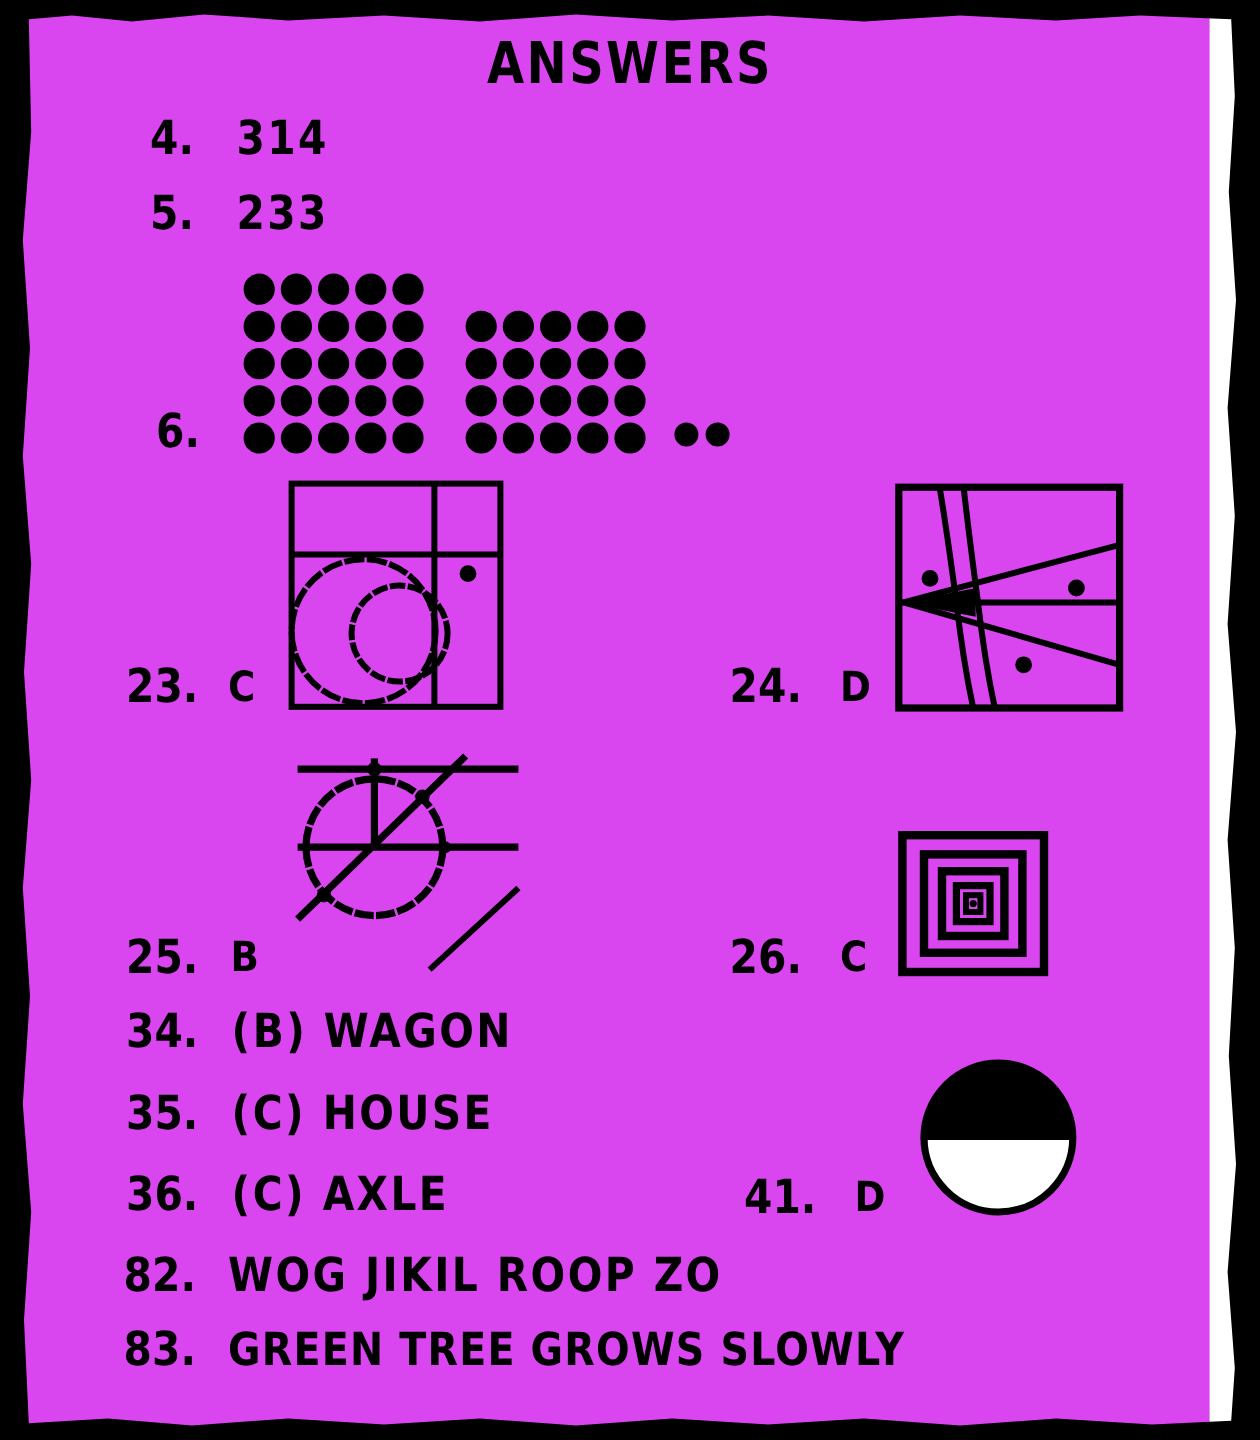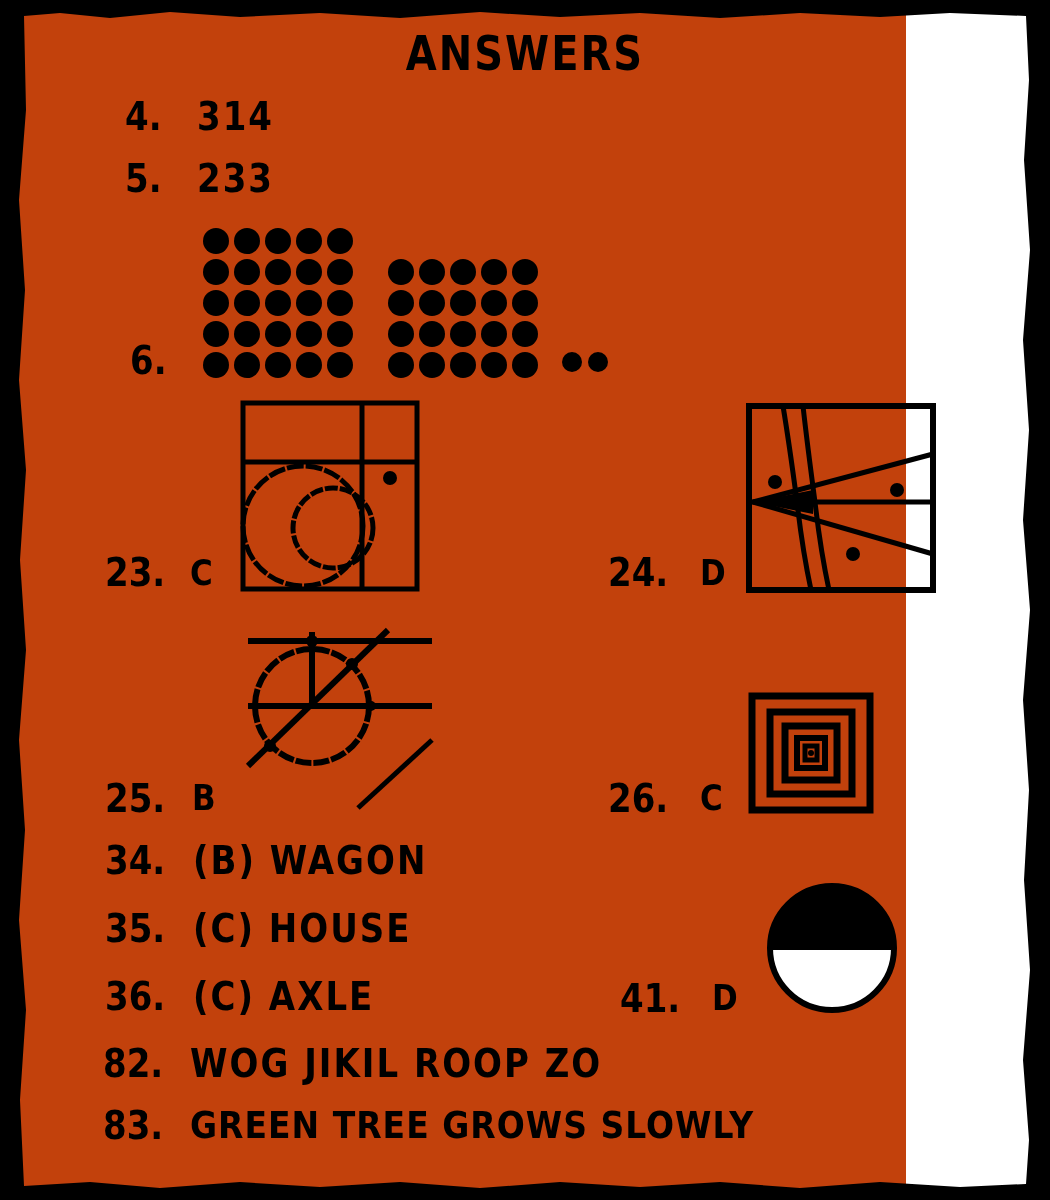--- a/index.html
+++ b/index.html
@@ -9,23 +9,23 @@
   }
   body {
     width: 1050px;
     height: 1200px;
     font-family: "DejaVu Sans", sans-serif;
     overflow: hidden;
   }
 
   #sheet {
     position: relative;
-    width: 906px;
+    width: 1008px;
     height: 1200px;
-    background: #c2410c;
+    background: #d946ef;
   }
 
   
   .border-frame {
     position: absolute;
     left: 0; top: 0;
     width: 1050px; height: 1200px;
     pointer-events: none;
   }
 

